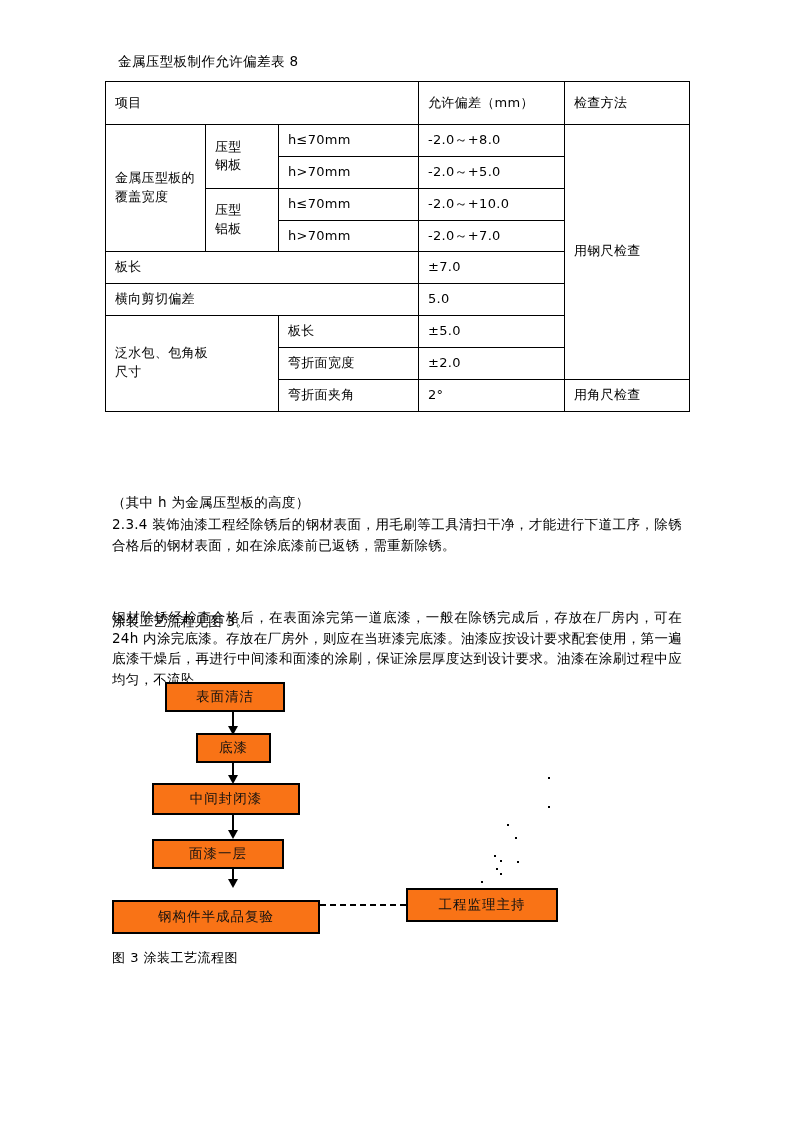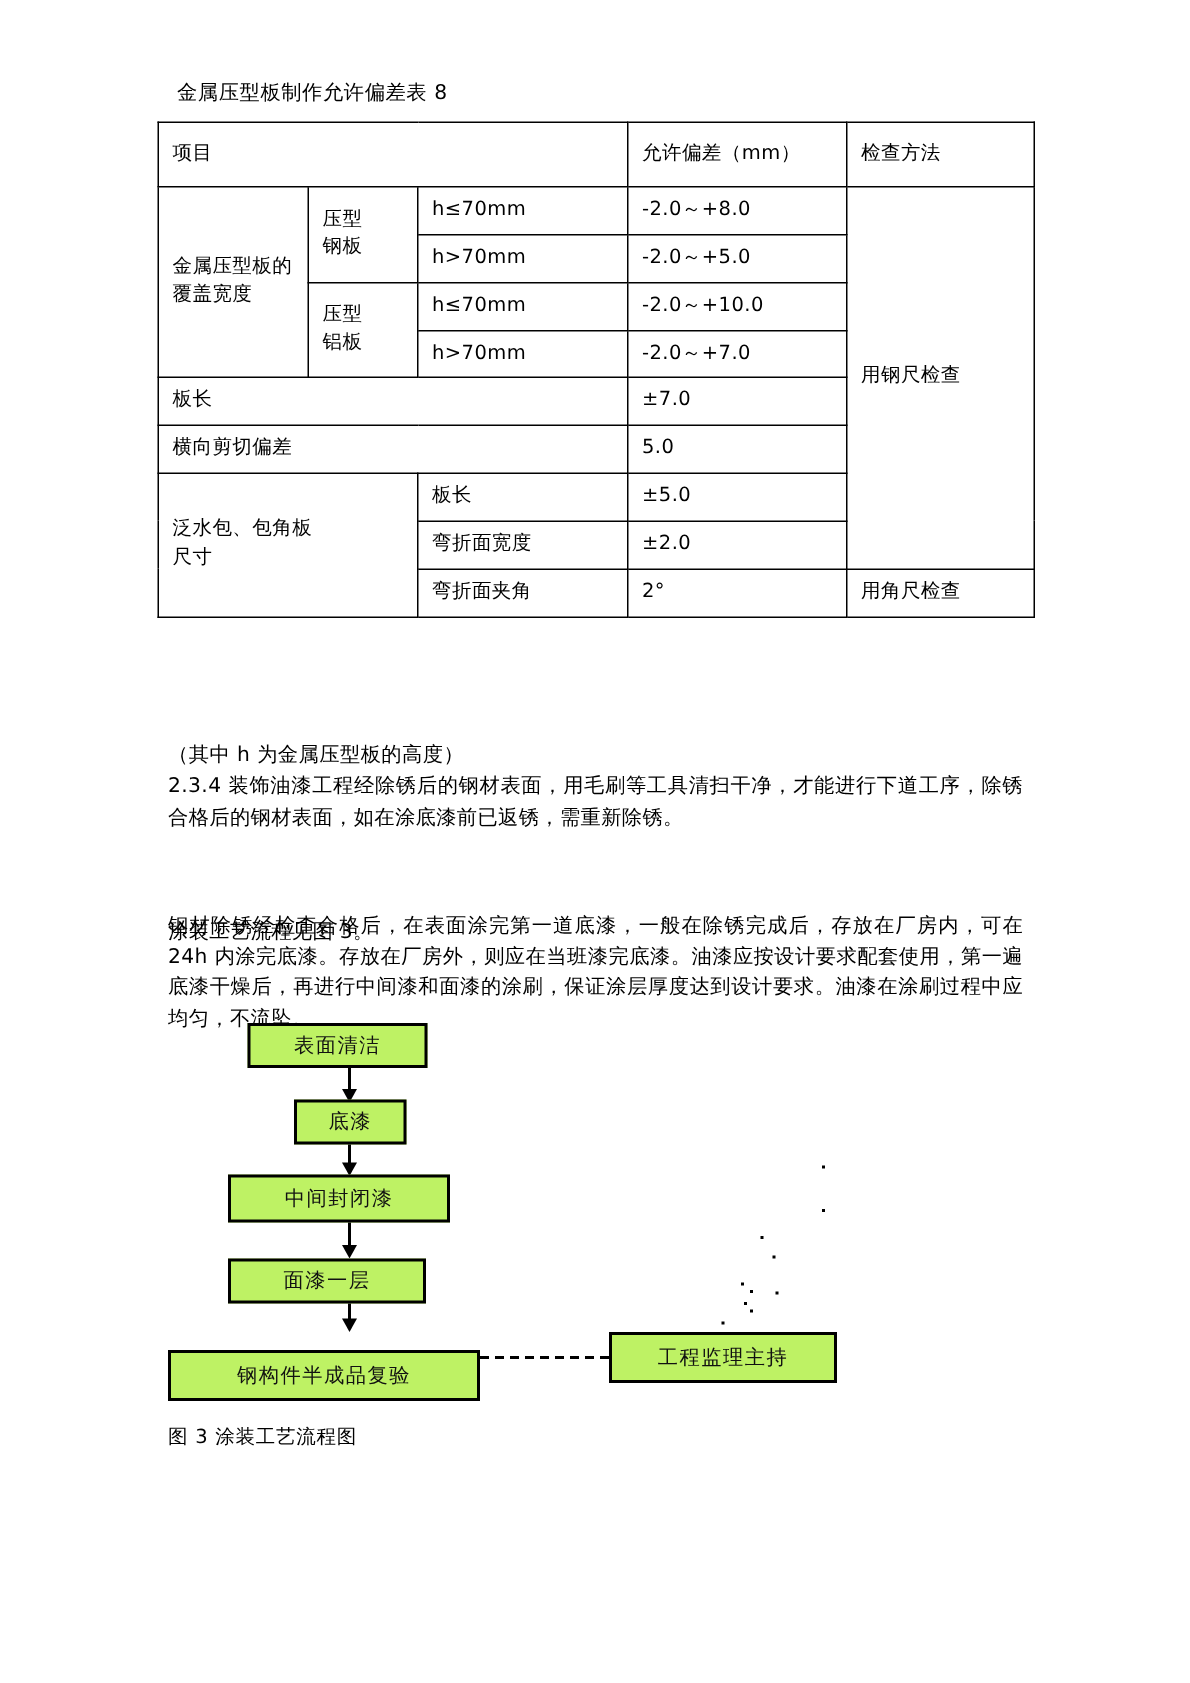--- a/index.html
+++ b/index.html
@@ -83,21 +83,21 @@
   .flow {
     position: absolute;
     left: 0;
     top: 660px;
     width: 793px;
     height: 290px;
   }
   .fbox {
     position: absolute;
     border: 2px solid #000000;
-    background: #bef264;
+    background: #f97316;
     font-size: 13.5px;
     display: flex;
     align-items: center;
     justify-content: center;
     letter-spacing: 1px;
     box-sizing: border-box;
     color: #111;
   }
   .fbox-1 { left: 165px; top: 22px;  width: 120px; height: 30px; }
   .fbox-2 { left: 196px; top: 73px;  width: 75px;  height: 30px; }

